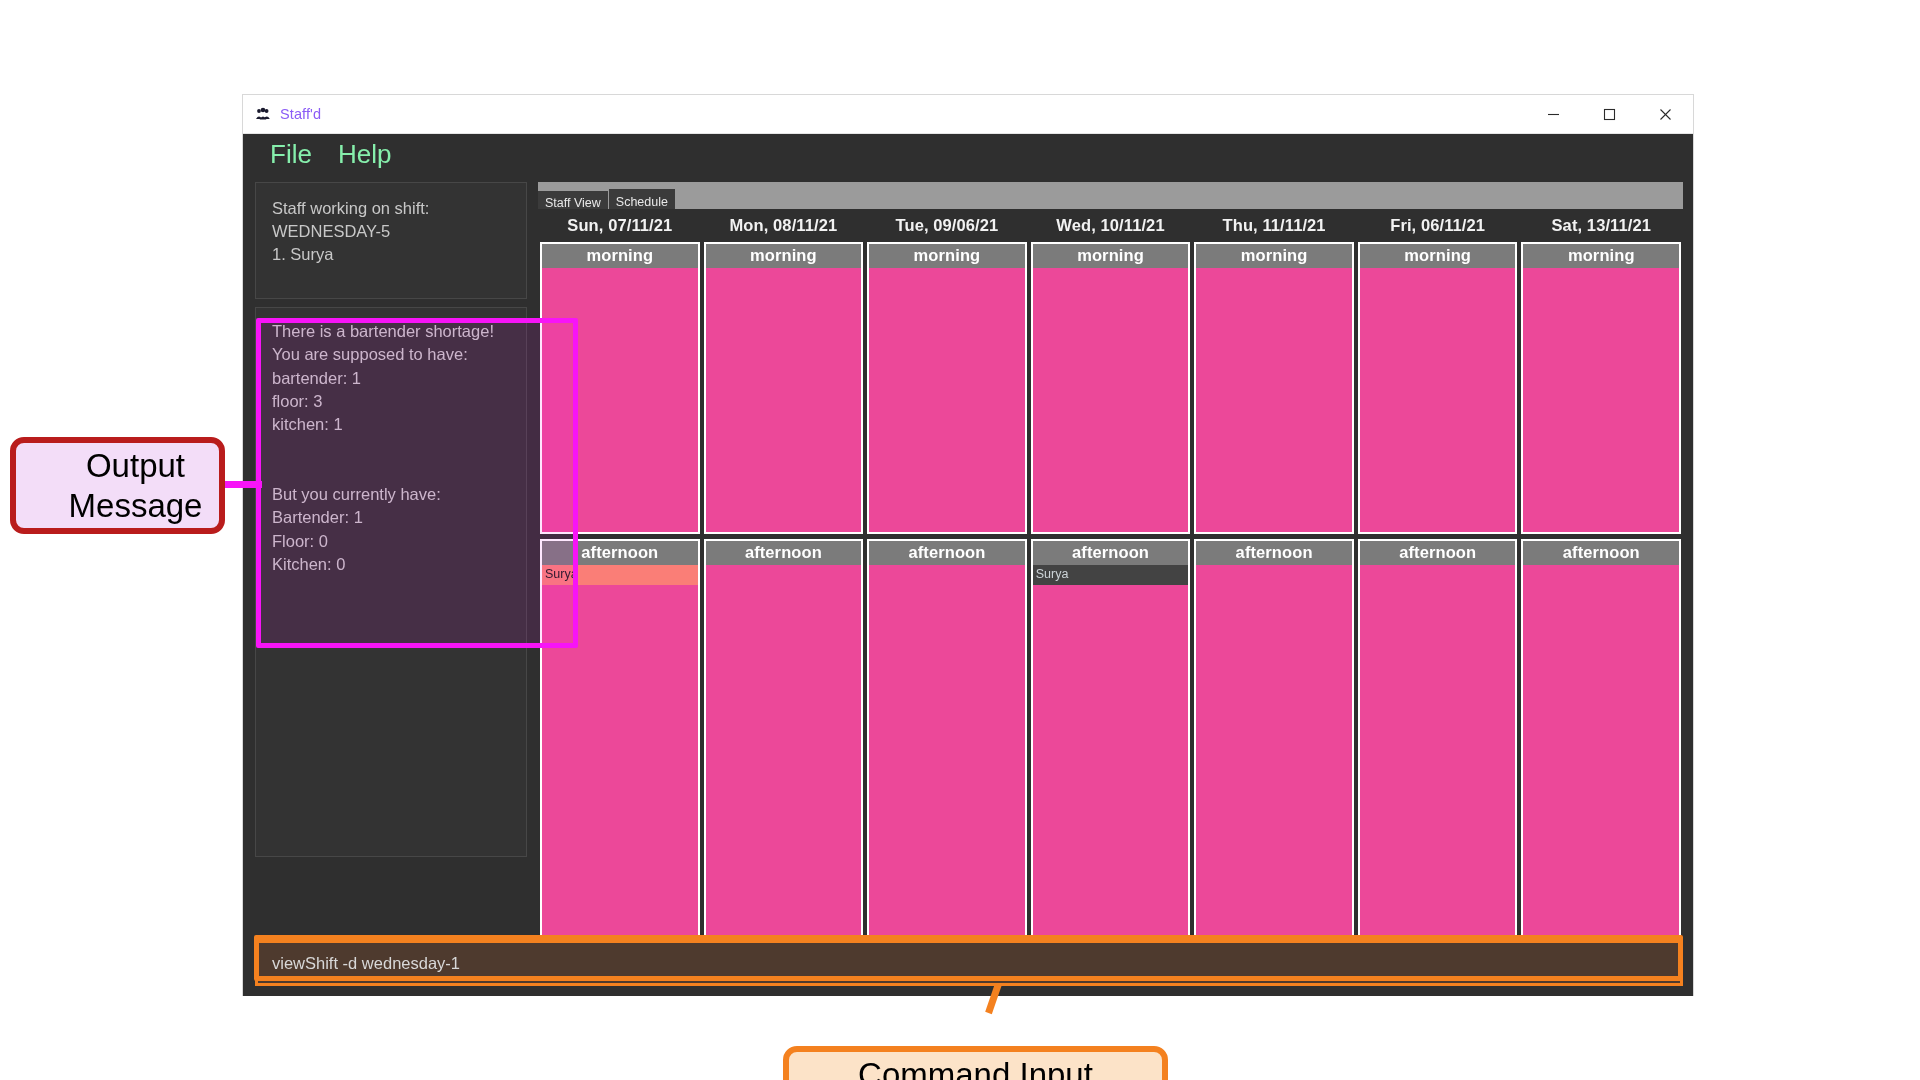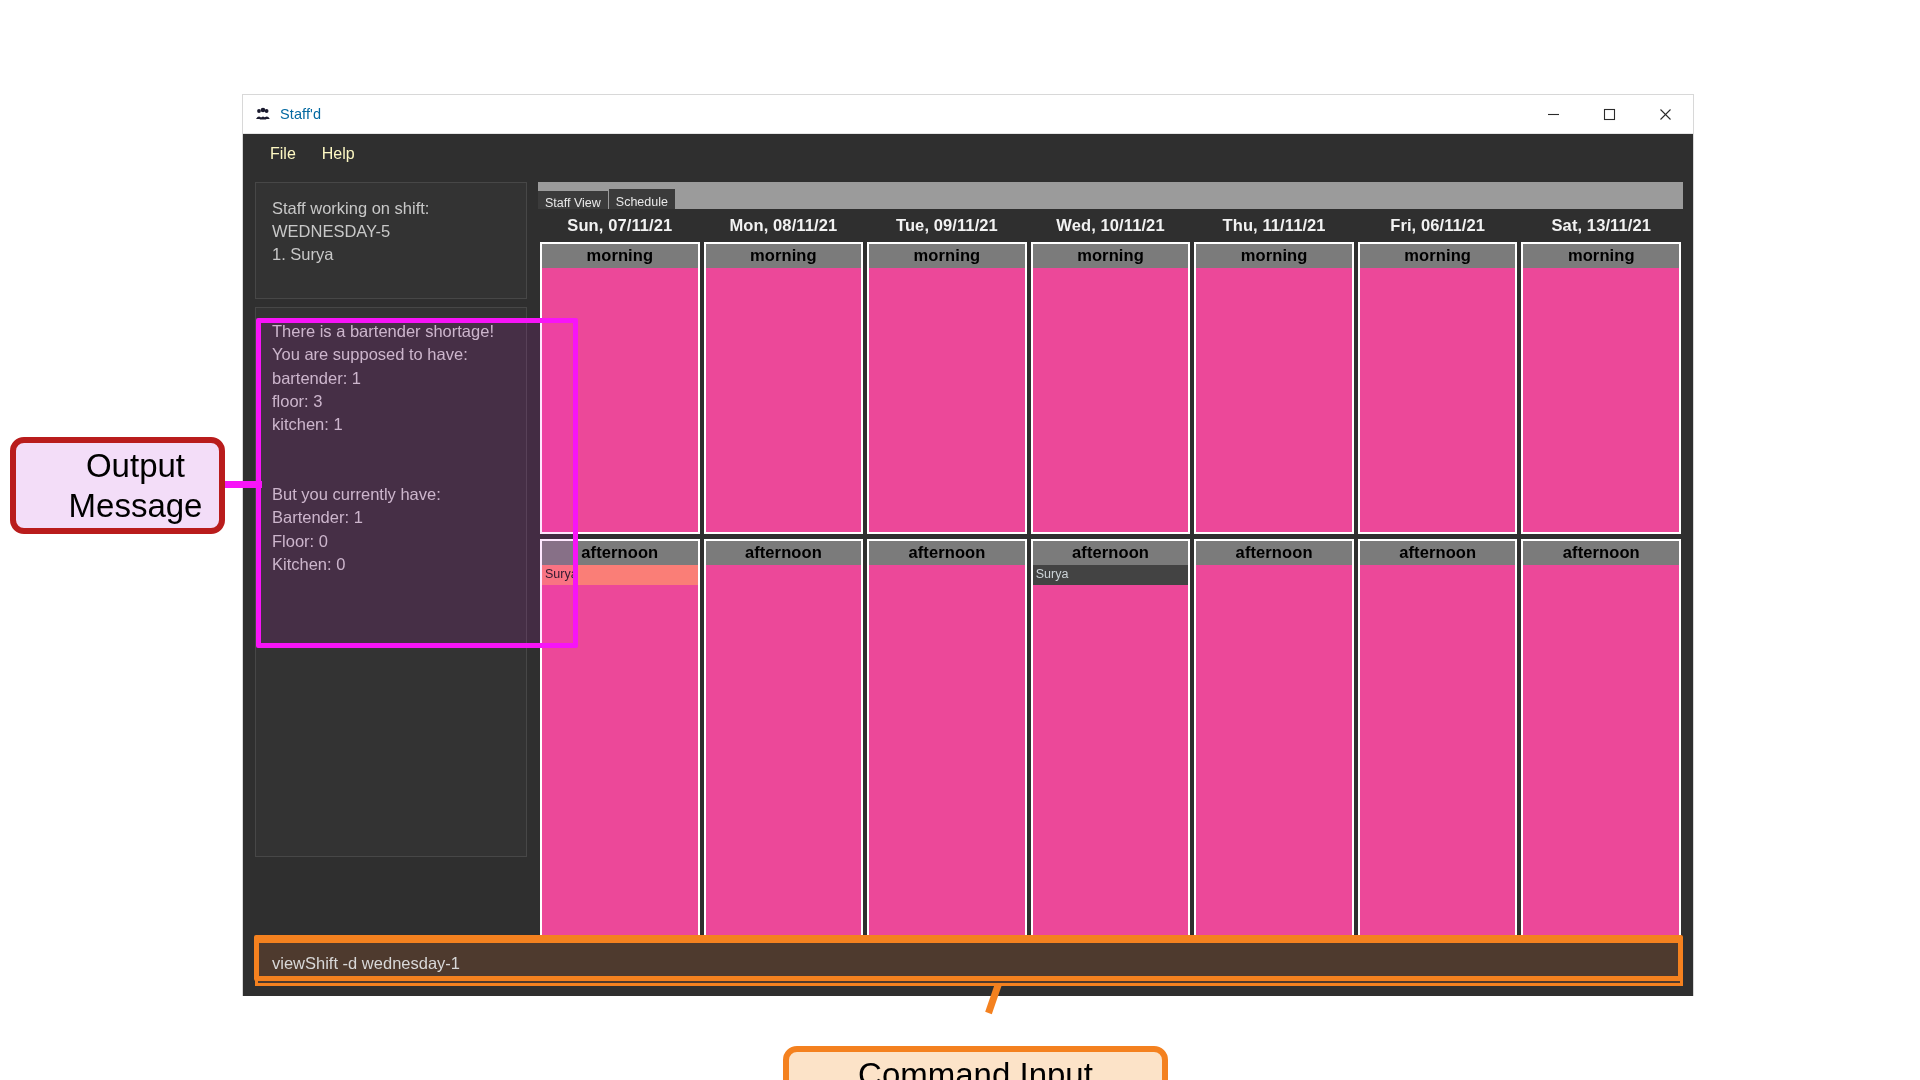--- a/index.html
+++ b/index.html
@@ -41,21 +41,21 @@
     margin-left: 11px;
     margin-right: 8px;
     width: 18px;
     height: 18px;
     display: flex;
     align-items: center;
     justify-content: center;
   }
   .title-bar-text {
     font-size: 14.5px;
-    color: #0369a1;
+    color: #8b5cf6;
     letter-spacing: .1px;
   }
   .title-bar-spacer { flex: 1; }
   .win-btn {
     width: 56px;
     height: 37px;
     display: flex;
     align-items: center;
     justify-content: center;
     color: #2b2b2b;
@@ -63,22 +63,22 @@
 
   
   .menu-bar {
     height: 40px;
     background: #2f2f2f;
     display: flex;
     align-items: center;
     padding-left: 14px;
   }
   .menu-item {
-    font-size: 16px;
-    color: #fef9c3;
+    font-size: 26px;
+    color: #86efac;
     padding: 3px 13px;
   }
 
   
   .app-body {
     position: relative;
     height: 822px;
     background: #2f2f2f;
   }
 
@@ -191,21 +191,21 @@
     background: #363636;
     box-sizing: border-box;
     display: flex;
     flex-direction: column;
     overflow: hidden;
   }
   .shift-block.morning { height: 292px; }
   .shift-block.afternoon { flex: 1; margin-top: 5px; }
   .shift-title {
     background: #7b7b7b;
-    color: #000000;
+    color: #ffffff;
     font-size: 16.5px;
     font-weight: bold;
     text-align: center;
     padding: 2px 0 3px 0;
     letter-spacing: .1px;
   }
   .shift-body { flex: 1; background: #ec4899; }
   .staff-chip {
     font-size: 12.5px;
     padding: 2px 2px 3px 3px;
@@ -382,21 +382,21 @@
       <div class="right-pane">
         <div class="tab-strip">
           <div class="tab">Staff View</div>
           <div class="tab active">Schedule</div>
         </div>
 
         <div class="tab-content">
           <div class="cal-header-row">
             <div class="cal-header-cell">Sun, 07/11/21</div>
             <div class="cal-header-cell">Mon, 08/11/21</div>
-            <div class="cal-header-cell">Tue, 09/11/21</div>
+            <div class="cal-header-cell">Tue, 09/06/21</div>
             <div class="cal-header-cell">Wed, 10/11/21</div>
             <div class="cal-header-cell">Thu, 11/11/21</div>
             <div class="cal-header-cell">Fri, 06/11/21</div>
             <div class="cal-header-cell">Sat, 13/11/21</div>
           </div>
 
           <div class="cal-grid">
 
             <div class="cal-col">
               <div class="shift-block morning">

